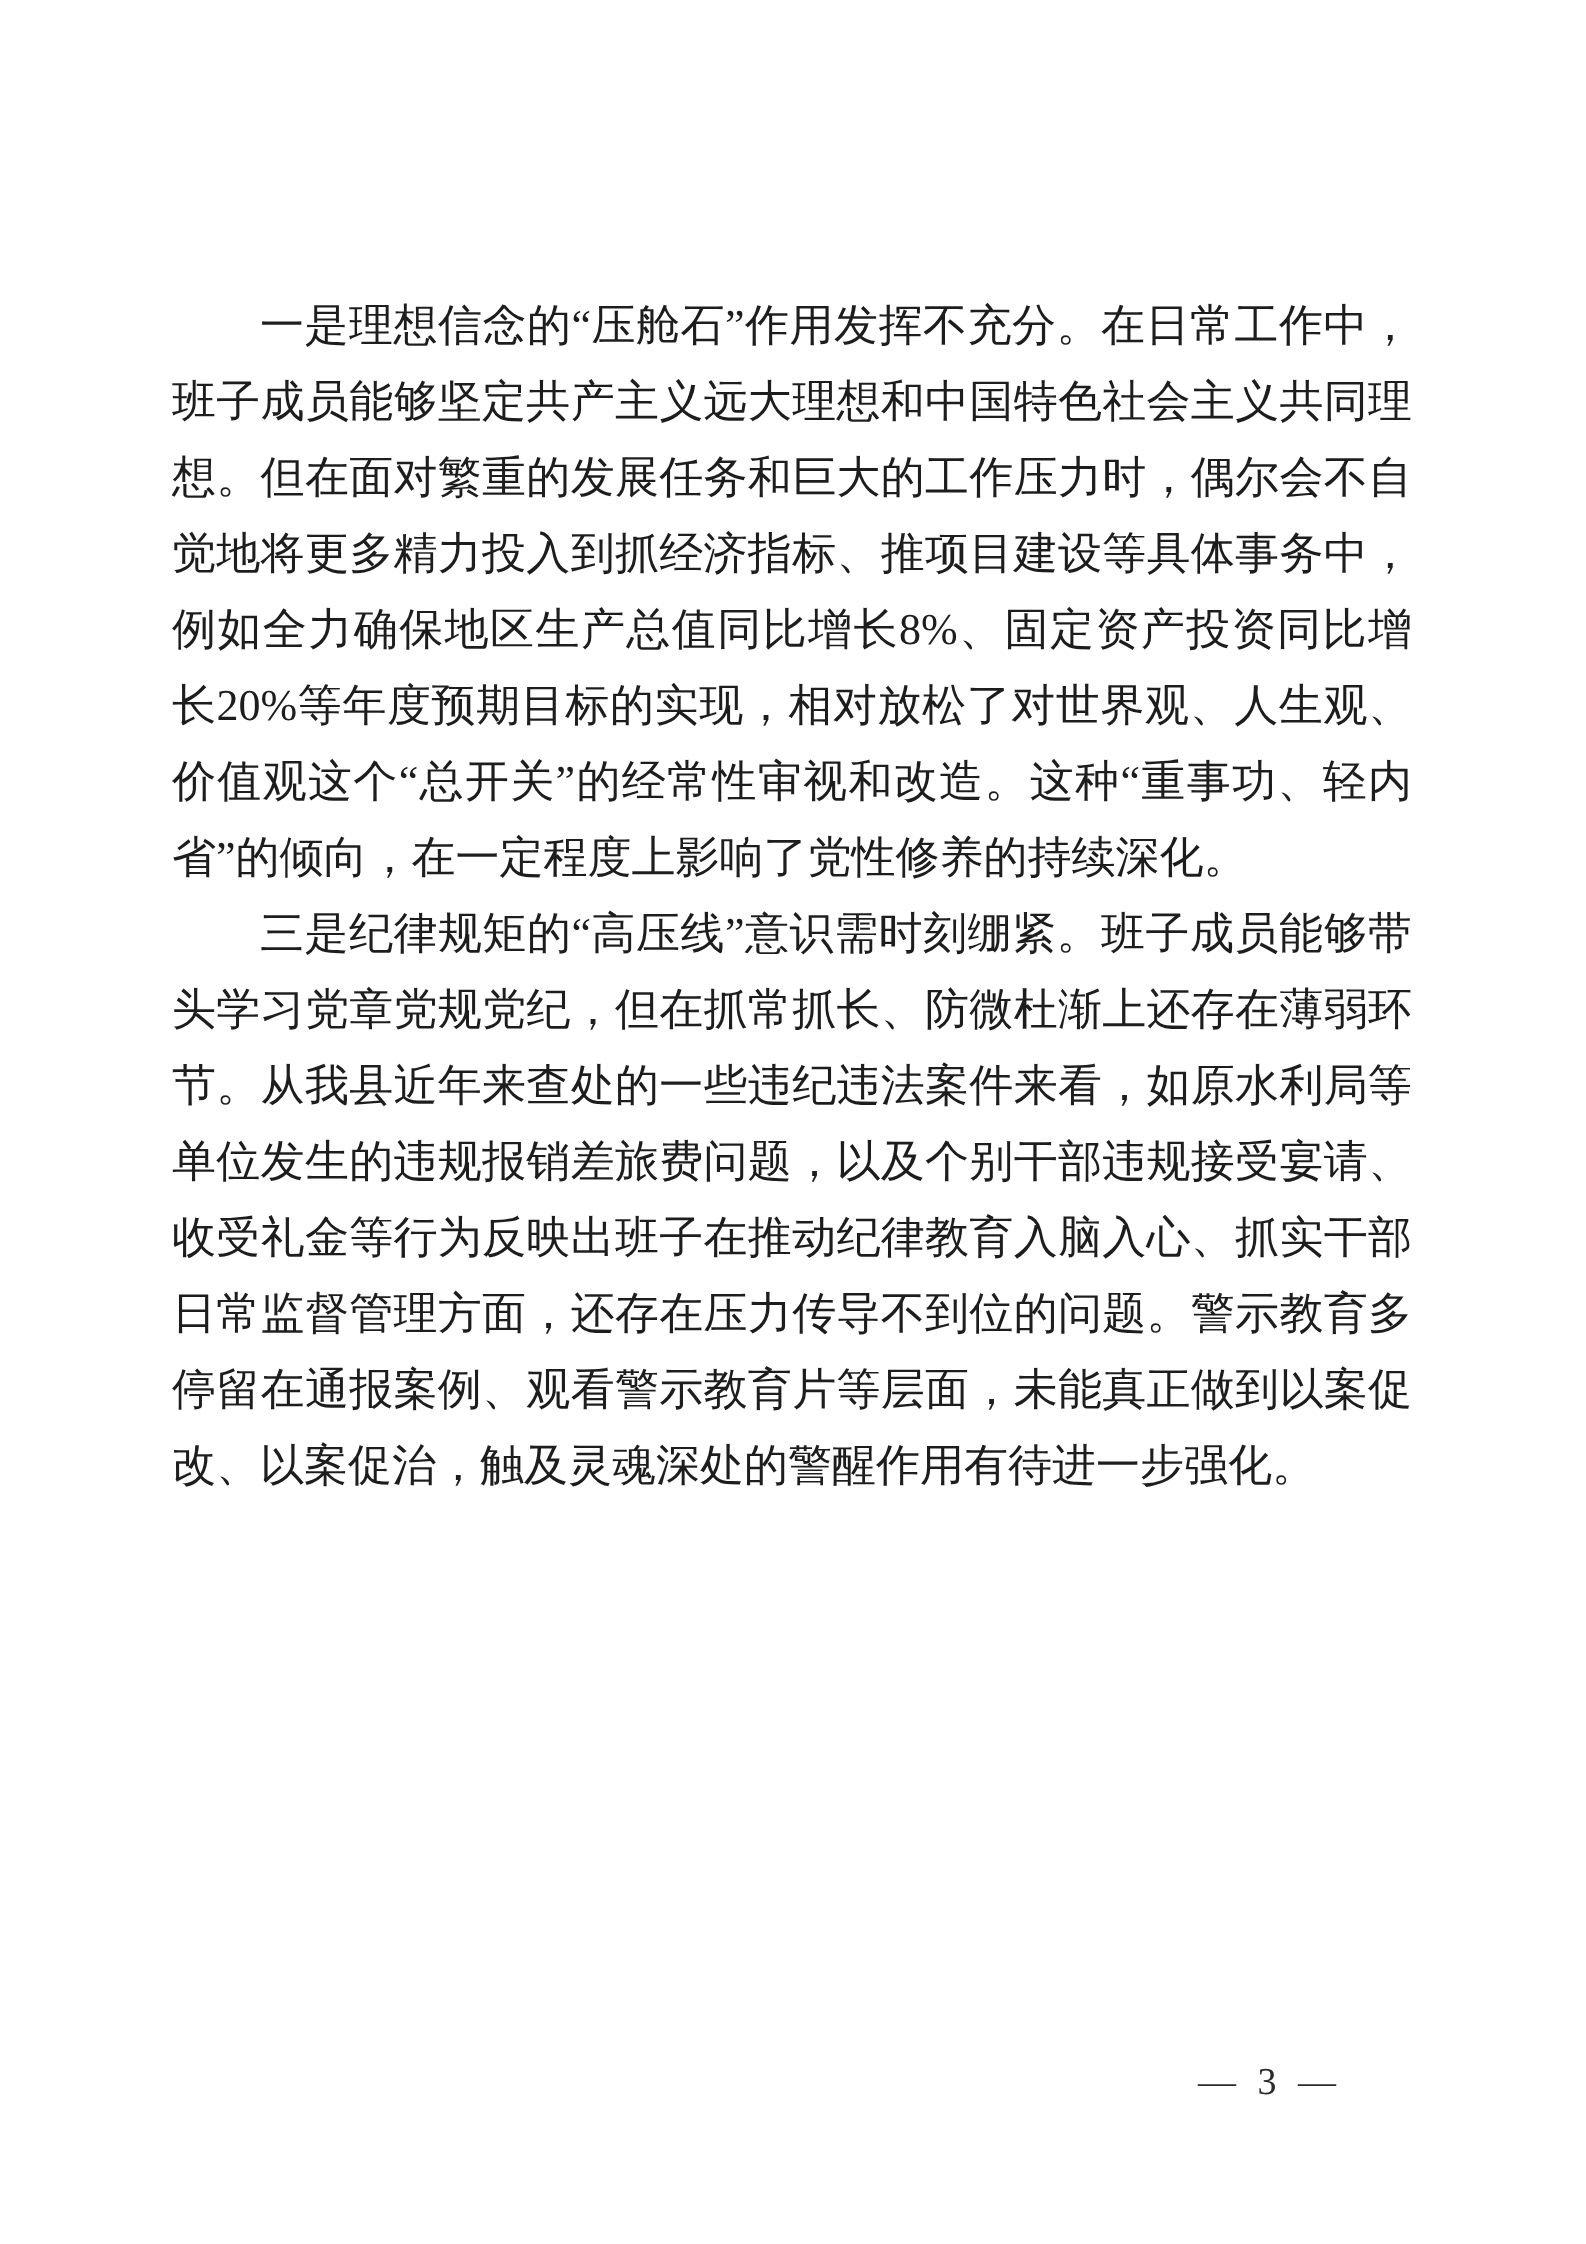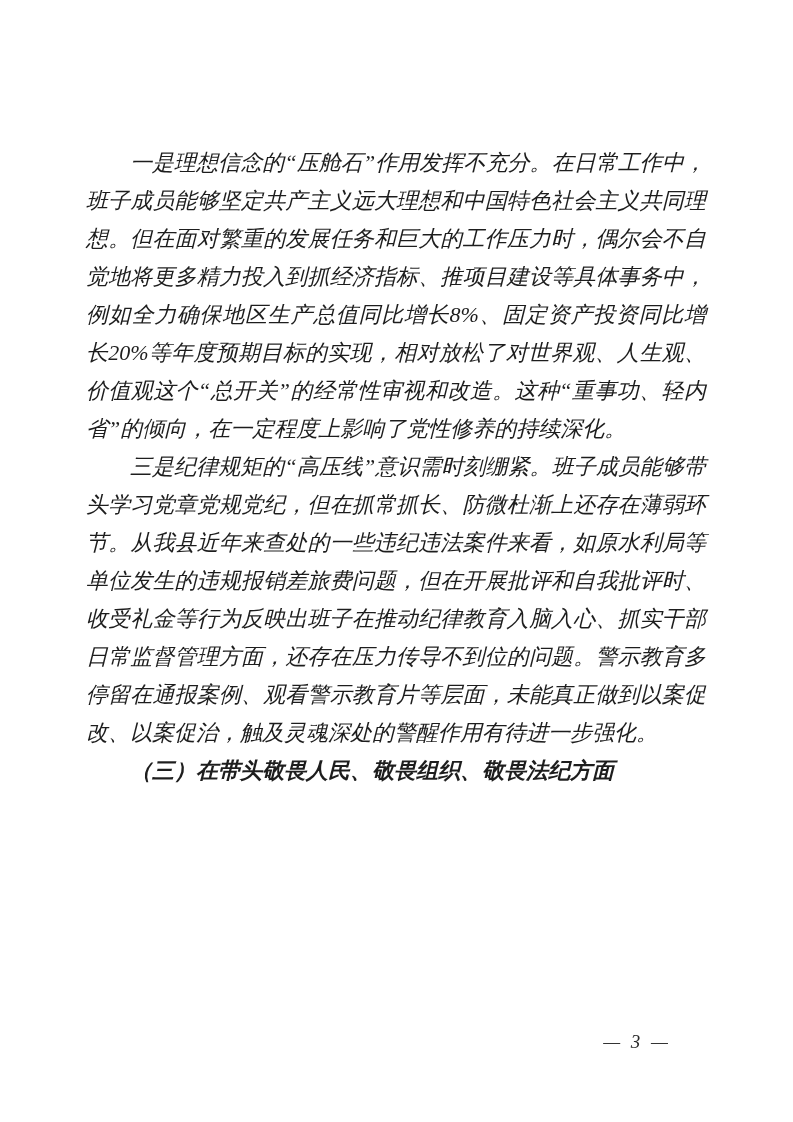--- a/index.html
+++ b/index.html
@@ -8,21 +8,20 @@
     background: #ffffff;
   }
   .page {
     position: relative;
     width: 793px;
     height: 1122px;
     background: #ffffff;
     font-family: "Liberation Serif", "DejaVu Serif", serif;
     color: #1d1d1d;
     overflow: hidden;
-    font-style: italic;
   }
   .content {
     position: absolute;
     top: 144px;
     left: 86px;
     width: 620px;
   }
   .body-para {
     margin: 0;
     font-size: 22px;
@@ -49,17 +48,16 @@
     color: #2b2b2b;
     white-space: pre;
   }
 </style>
 </head>
 <body>
 
 <div class="page">
   <div class="content">
     <p class="body-para">一是理想信念的“压舱石”作用发挥不充分。在日常工作中，班子成员能够坚定共产主义远大理想和中国特色社会主义共同理想。但在面对繁重的发展任务和巨大的工作压力时，偶尔会不自觉地将更多精力投入到抓经济指标、推项目建设等具体事务中，例如全力确保地区生产总值同比增长8%、固定资产投资同比增长20%等年度预期目标的实现，相对放松了对世界观、人生观、价值观这个“总开关”的经常性审视和改造。这种“重事功、轻内省”的倾向，在一定程度上影响了党性修养的持续深化。</p>
-    <p class="body-para">三是纪律规矩的“高压线”意识需时刻绷紧。班子成员能够带头学习党章党规党纪，但在抓常抓长、防微杜渐上还存在薄弱环节。从我县近年来查处的一些违纪违法案件来看，如原水利局等单位发生的违规报销差旅费问题，但在开展批评和自我批评时、收受礼金等行为反映出班子在推动纪律教育入脑入心、抓实干部日常监督管理方面，还存在压力传导不到位的问题。警示教育多停留在通报案例、观看警示教育片等层面，未能真正做到以案促改、以案促治，触及灵魂深处的警醒作用有待进一步强化。</p>
-    <p class="section-heading">（三）在带头敬畏人民、敬畏组织、敬畏法纪方面</p>
+    <p class="body-para">三是纪律规矩的“高压线”意识需时刻绷紧。班子成员能够带头学习党章党规党纪，但在抓常抓长、防微杜渐上还存在薄弱环节。从我县近年来查处的一些违纪违法案件来看，如原水利局等单位发生的违规报销差旅费问题，以及个别干部违规接受宴请、收受礼金等行为反映出班子在推动纪律教育入脑入心、抓实干部日常监督管理方面，还存在压力传导不到位的问题。警示教育多停留在通报案例、观看警示教育片等层面，未能真正做到以案促改、以案促治，触及灵魂深处的警醒作用有待进一步强化。</p>
   </div>
   <div class="page-number">— 3 —</div>
 </div>
 
 </body></html>

